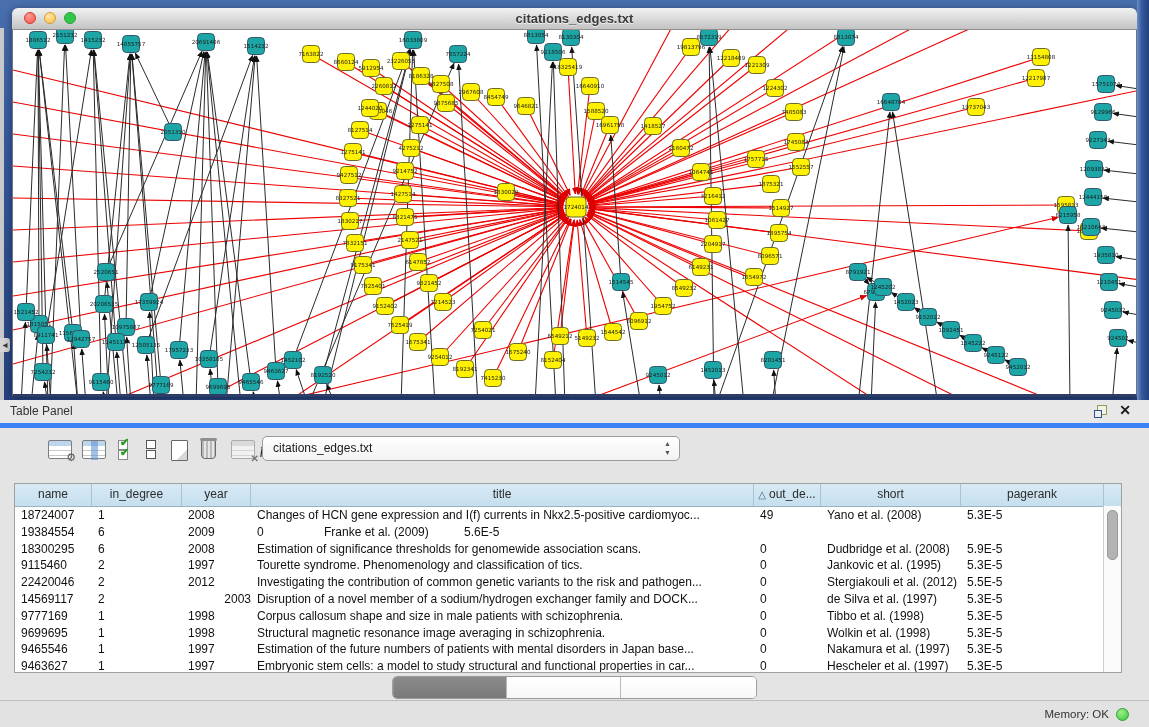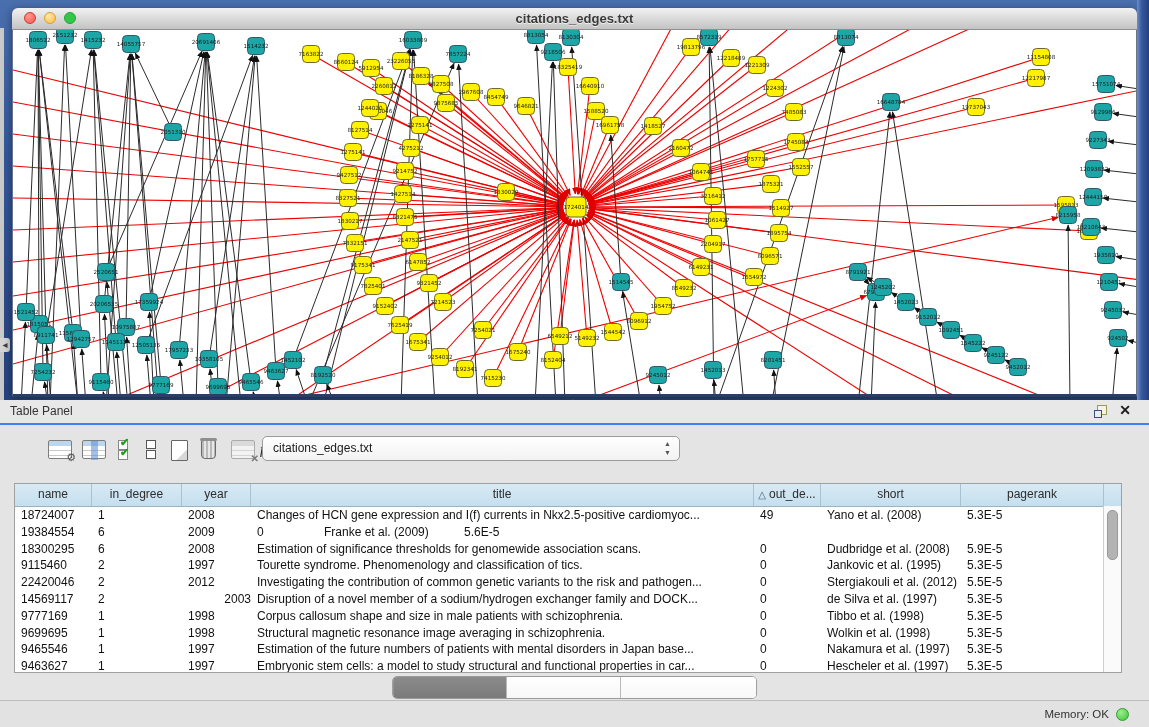--- a/index.html
+++ b/index.html
@@ -23,21 +23,21 @@
   .tl.red{left:12px;background:radial-gradient(circle at 35% 30%,#ff9a90,#f9544a);border:1px solid #ce3a32;}
   .tl.yel{left:32px;background:radial-gradient(circle at 35% 30%,#ffe9a8,#fdbc40);border:1px solid #d69e37;}
   .tl.grn{left:52px;background:radial-gradient(circle at 35% 30%,#b4f2a8,#33c748;);border:1px solid #2aa13a;background-color:#33c748;}
   .canvas{position:absolute;left:0;top:22px;width:1123px;height:364px;background:#ffffff;
           border:1px solid #69738a;border-top:none;border-bottom:3px solid #2c3e66;overflow:hidden;}
   .canvas svg{position:absolute;left:0;top:0;}
 
   
   .table-panel{position:absolute;left:0;top:400px;width:1149px;height:327px;background:#e4e4e4;}
   .splitter-grip{position:absolute;left:567px;top:-2px;width:12px;height:6px;color:#6a6a6a;font-size:8px;line-height:6px;text-align:center;}
-  .tp-header{position:absolute;left:0;top:0;width:1149px;height:23px;background:#e8e8e8;border-bottom:2px solid #3b82f6;}
+  .tp-header{position:absolute;left:0;top:0;width:1149px;height:23px;background:#e8e8e8;border-bottom:5px solid #3b82f6;}
   .tp-title{position:absolute;left:10px;top:0;height:23px;line-height:23px;font-size:12px;color:#333;}
   .float-icon{position:absolute;right:42px;top:5px;width:13px;height:13px;}
   .float-icon .sq1{position:absolute;left:3px;top:0;width:8px;height:8px;border:1px solid #9a9a55;background:#f4f4e4;}
   .float-icon .sq2{position:absolute;left:0;top:5px;width:6px;height:6px;border:1px solid #37507e;background:#e8ecf4;}
   .close-icon{position:absolute;right:18px;top:2px;font-size:14px;font-weight:700;color:#1a1a1a;cursor:default;}
 
   .toolbar{position:absolute;left:30px;top:32px;width:1090px;height:46px;}
   .tbi{position:absolute;top:8px;display:inline-block;}
   .grid-ic{width:24px;height:19px;border:1px solid #7d7d7d;border-radius:2px;box-sizing:border-box;
            background:

